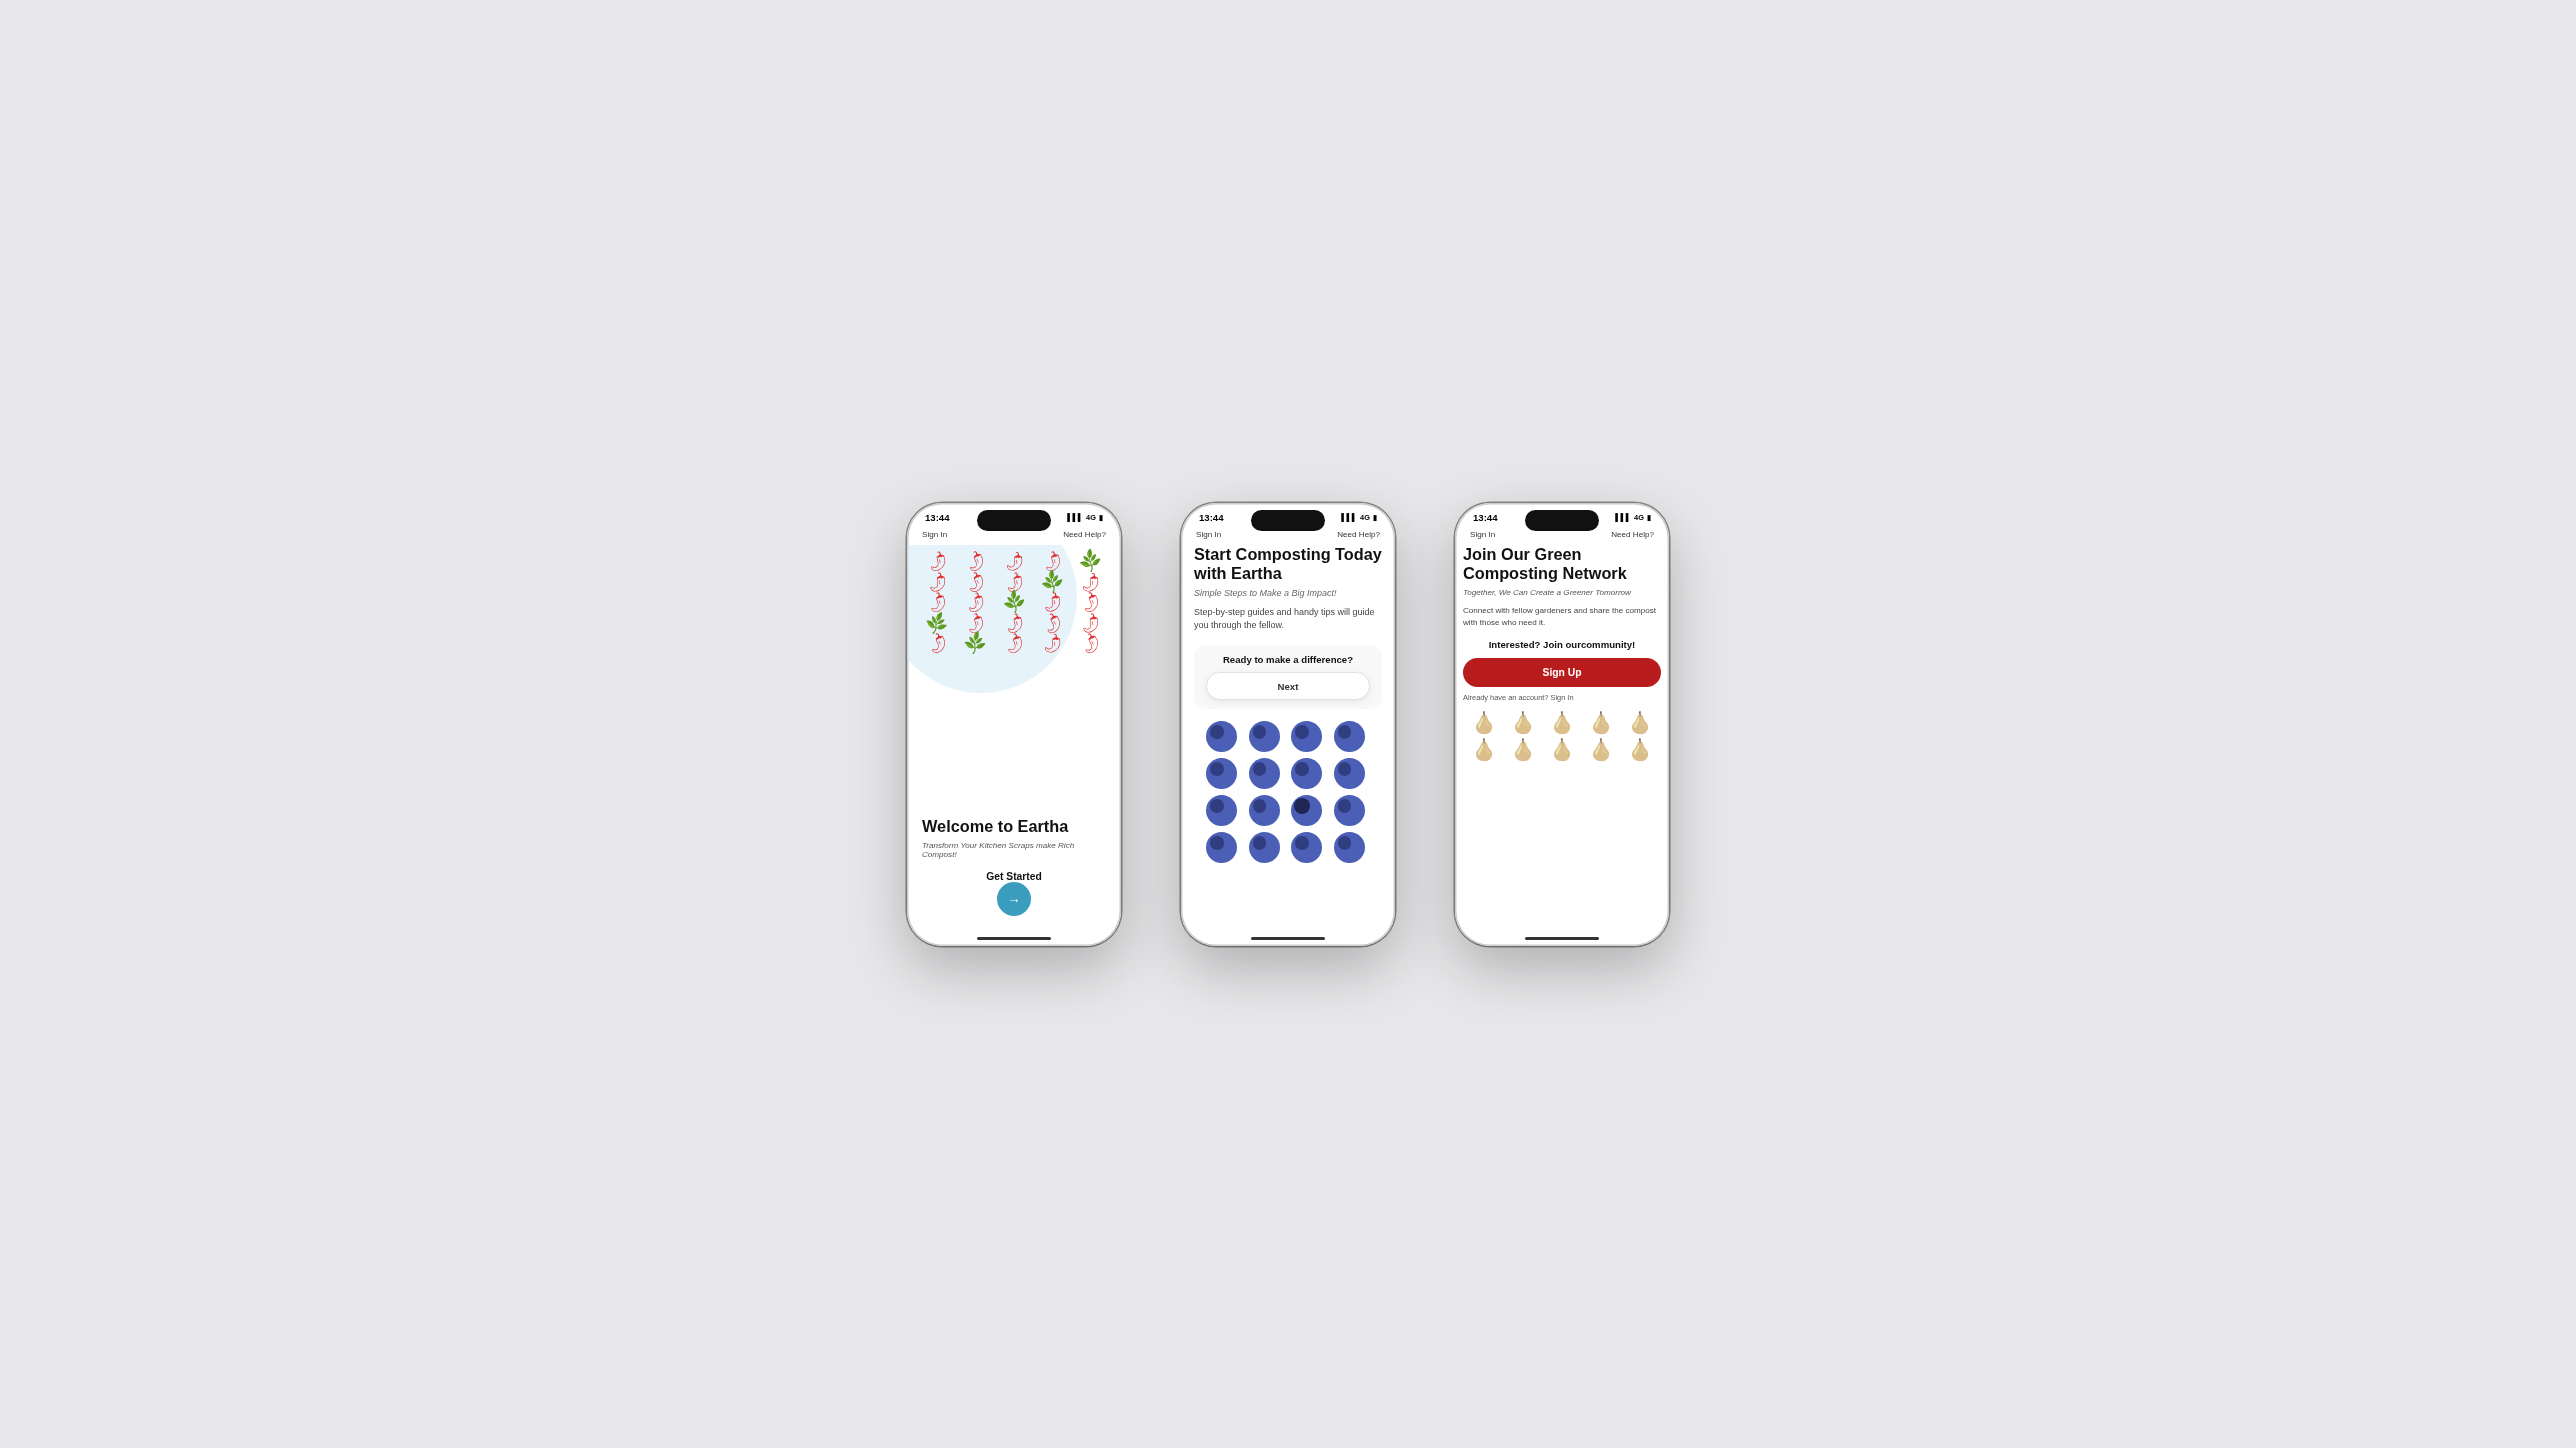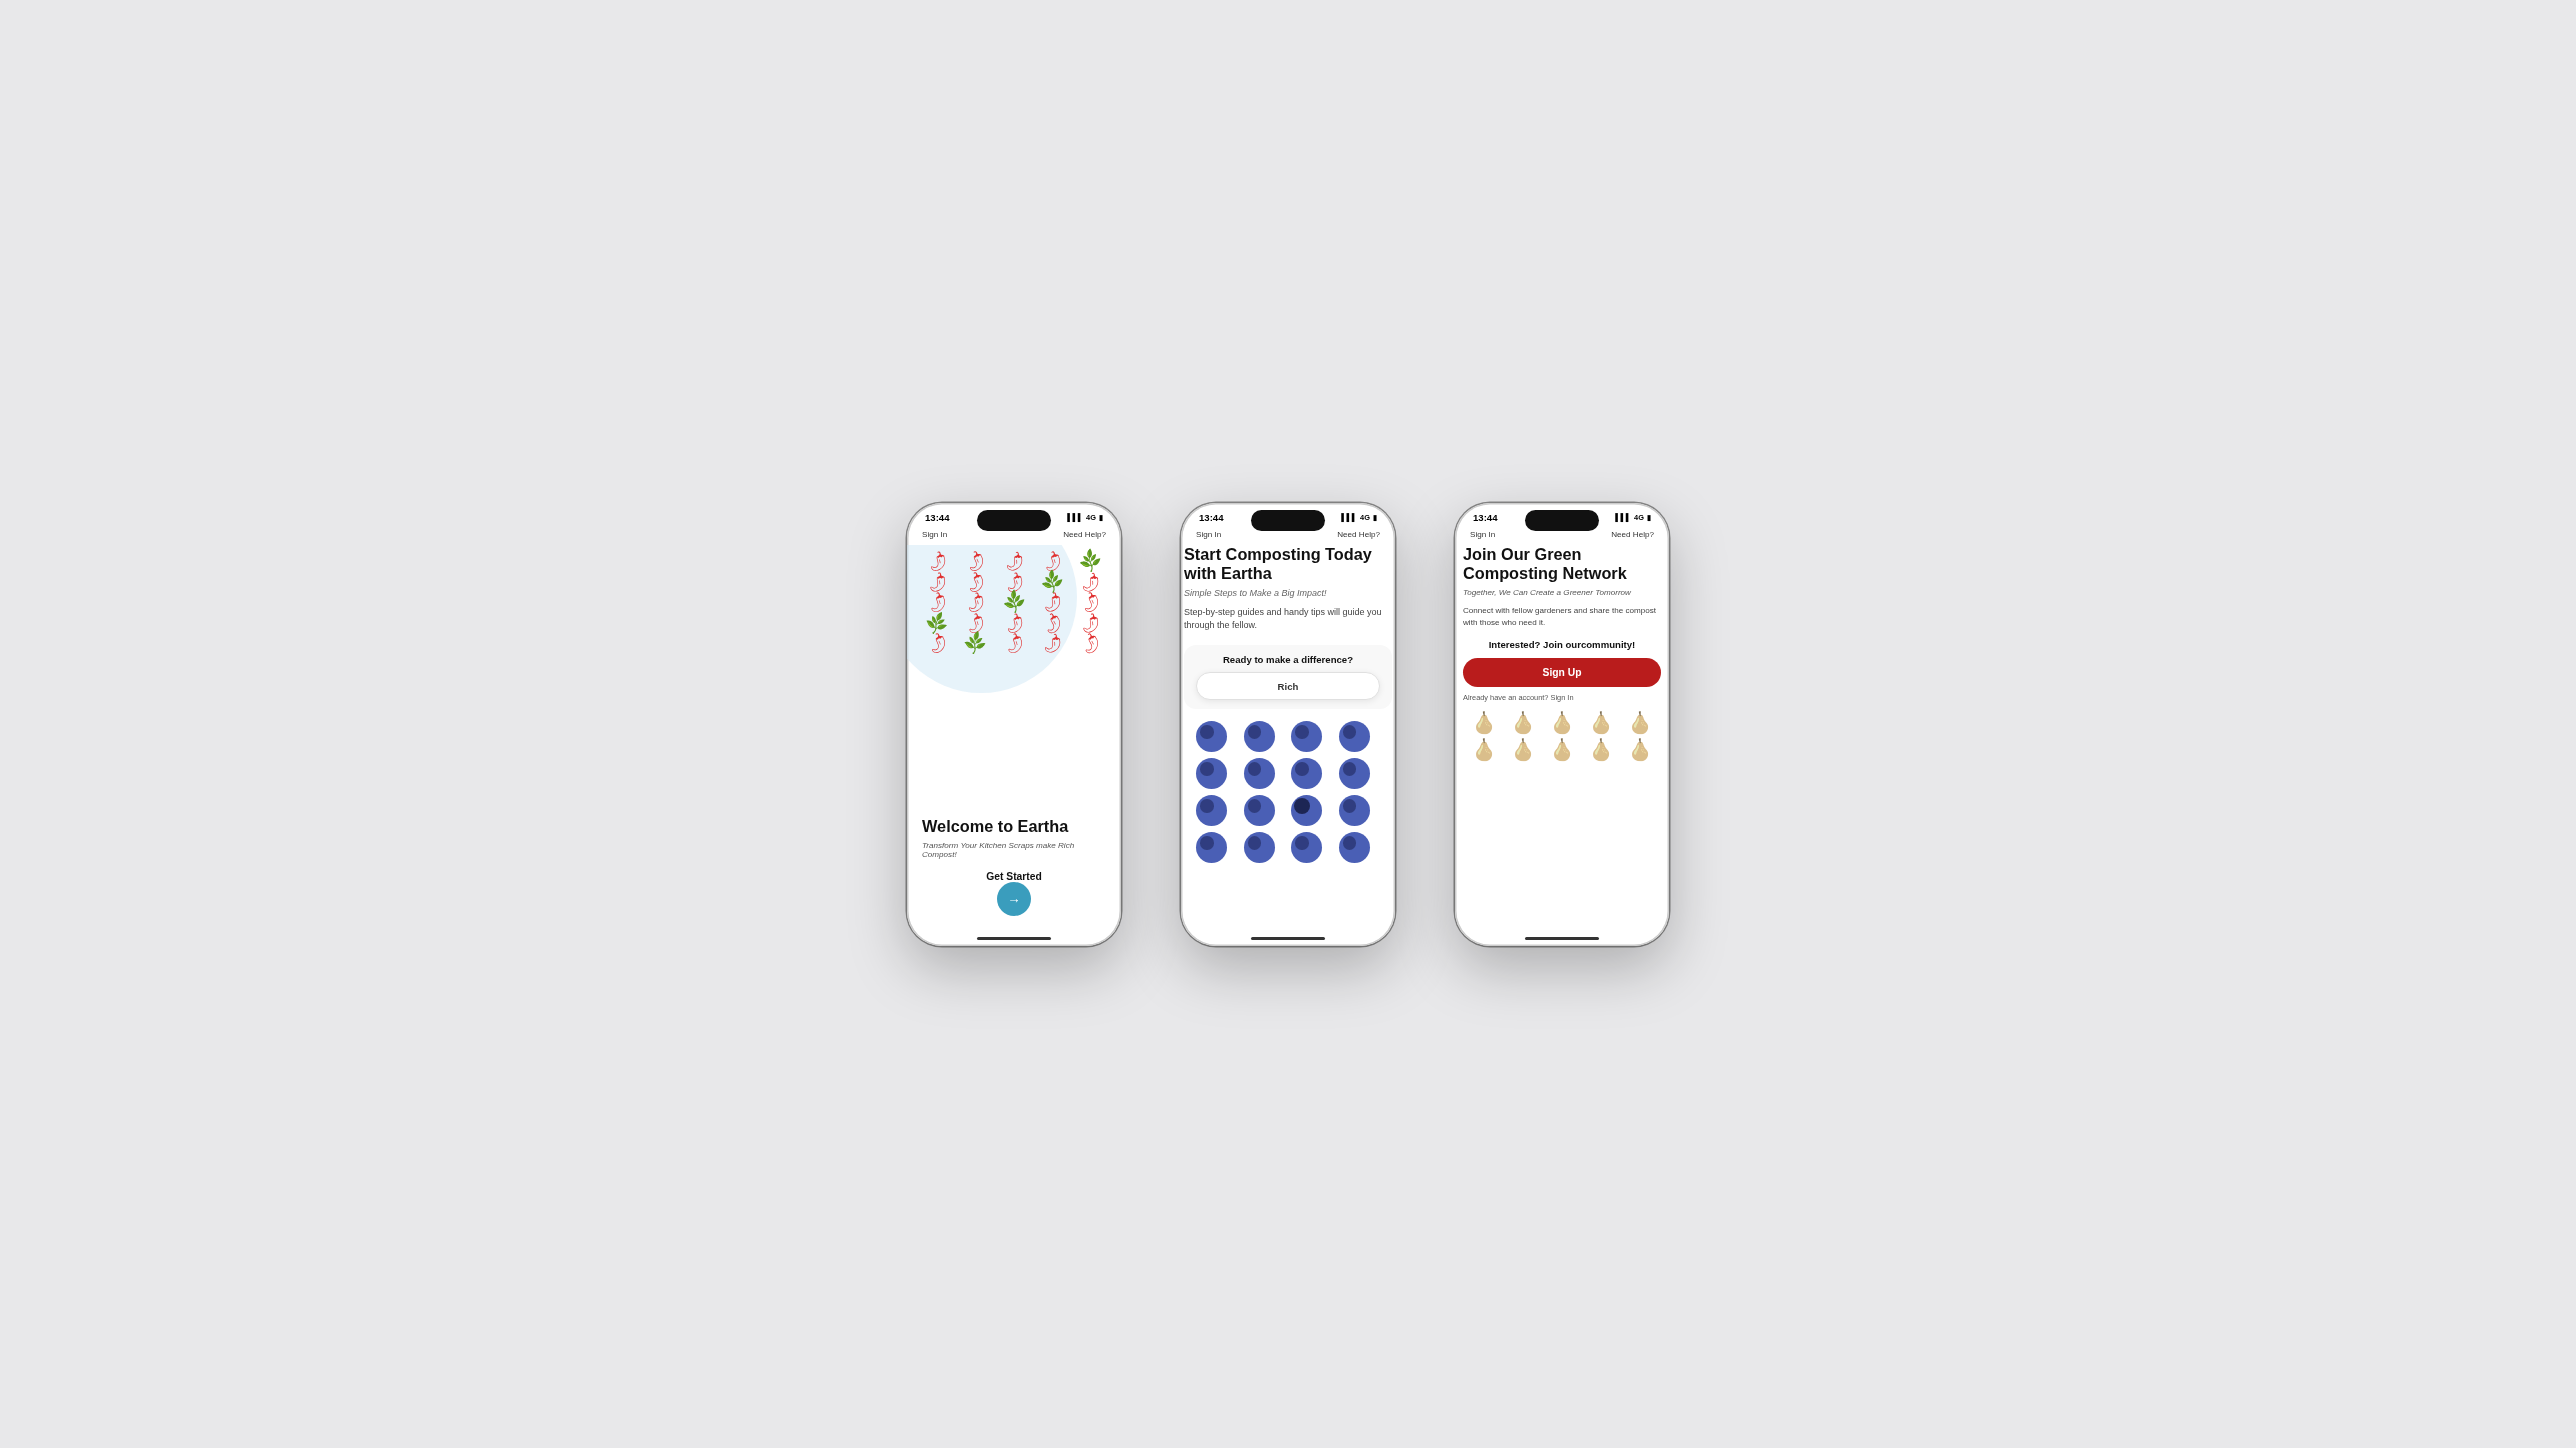--- a/index.html
+++ b/index.html
@@ -136,21 +136,21 @@
     }
 
     .arrow-btn::after {
       content: '→';
       color: white;
       font-size: 13.3px;
     }
 
     
     .phone2-content {
-      padding: 0 3px;
+      padding: 0 13px;
     }
 
     .phone2-title {
       font-size: 16.3px;
       font-weight: 800;
       color: #111;
       line-height: 1.2;
       margin-bottom: 4.4px;
     }
 
@@ -379,21 +379,21 @@
       <span>Need Help?</span>
     </div>
 
     <div class="phone2-content">
       <div class="phone2-title">Start Composting Today with Eartha</div>
       <div class="phone2-subtitle">Simple Steps to Make a Big Impact!</div>
       <div class="phone2-desc">Step-by-step guides and handy tips will guide you through the fellow.</div>
 
       <div class="ready-card">
         <div class="ready-text">Ready to make a difference?</div>
-        <div class="next-btn">Rich</div>
+        <div class="next-btn">Next</div>
       </div>
 
       <div class="dots-grid">
         <div class="dot-circle"></div>
         <div class="dot-circle"></div>
         <div class="dot-circle"></div>
         <div class="dot-circle"></div>
         <div class="dot-circle"></div>
         <div class="dot-circle"></div>
         <div class="dot-circle"></div>

